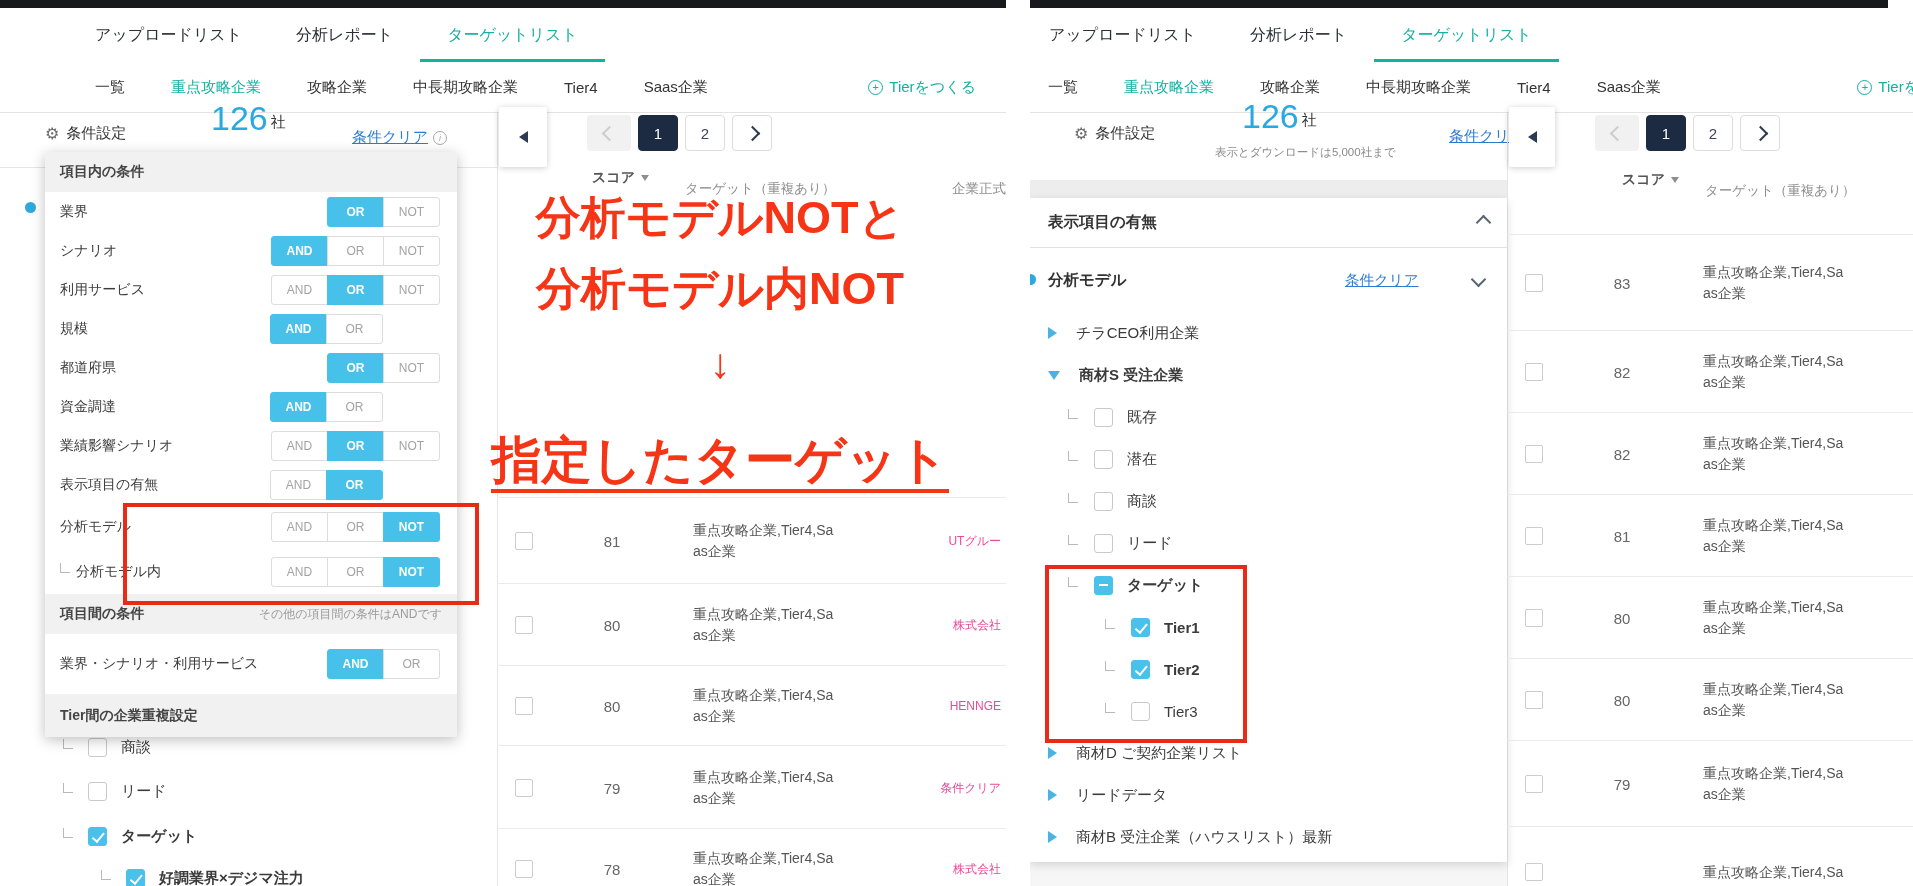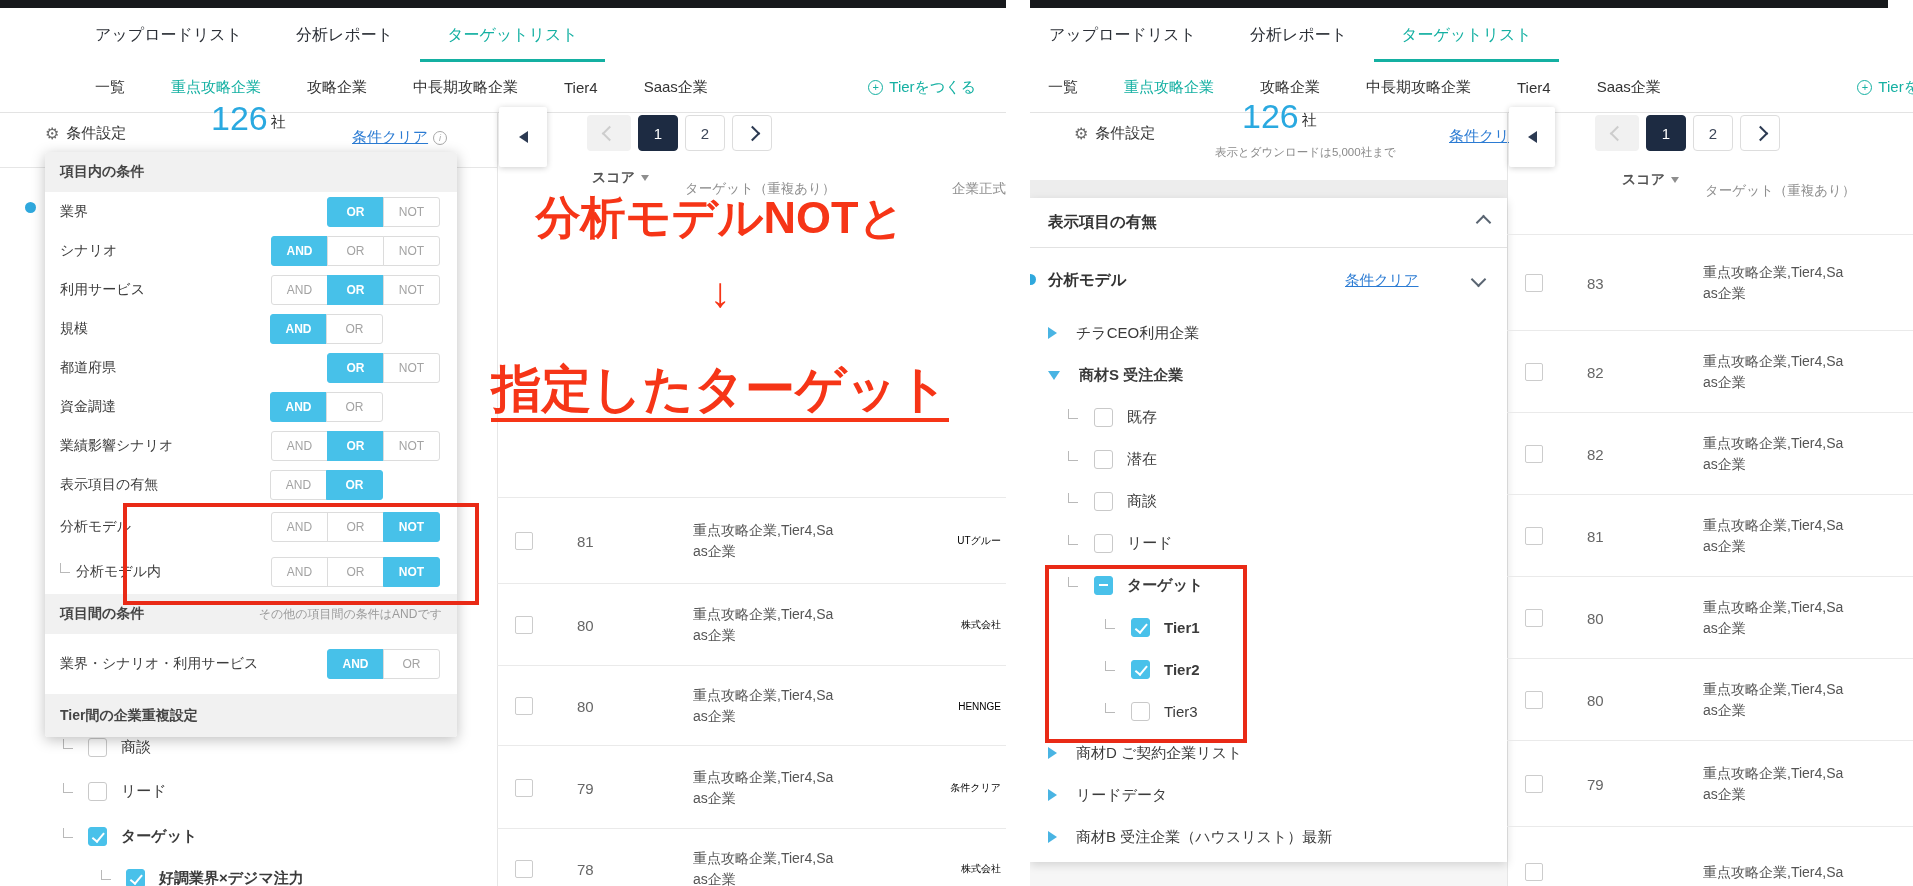--- a/index.html
+++ b/index.html
@@ -70,23 +70,23 @@
   .pbtn.prev{width:44px;background:#f1f1f1;color:#cdcdcd;}
   .pbtn.num{background:#fff;border:1px solid #ddd;color:#3c4658;}
   .pbtn.num.active{background:#1d2b42;border-color:#1d2b42;color:#fff;}
   .pbtn.next{background:#fff;border:1px solid #ddd;color:#2c3a52;}
   
   .tarea{position:absolute;top:0;bottom:0;}
   .thead{position:absolute;font-size:13.5px;color:#8f8f8f;white-space:nowrap;display:flex;align-items:center;}
   .thead.score{font-weight:bold;color:#555;font-size:14px;}
   .trow{position:absolute;left:0;right:0;border-top:1px solid #eaeaea;}
   .rcb{position:absolute;left:18px;top:50%;transform:translateY(-50%);width:18px;height:18px;border:1.5px solid #ccc;border-radius:2px;background:#fff;box-sizing:border-box;cursor:pointer;}
-  .score{position:absolute;left:80px;width:70px;text-align:left;top:50%;transform:translateY(-50%);font-size:15px;color:#666;}
+  .score{position:absolute;left:80px;width:70px;text-align:center;top:50%;transform:translateY(-50%);font-size:15px;color:#666;}
   .tgt{position:absolute;left:196px;top:50%;transform:translateY(-50%);font-size:14px;color:#555;line-height:21px;white-space:nowrap;}
-  .comp{position:absolute;right:5px;top:50%;transform:translateY(-50%);font-size:10px;color:#000000;white-space:nowrap;cursor:pointer;}
+  .comp{position:absolute;right:5px;top:50%;transform:translateY(-50%);font-size:12px;color:#ec4899;white-space:nowrap;cursor:pointer;}
   
   .anno{position:absolute;left:420px;top:195px;width:600px;text-align:center;z-index:9;color:#f63517;font-weight:bold;pointer-events:none;}
   .anno div{white-space:nowrap;}
   .an1{font-size:45px;line-height:1;}
   .an2{font-size:45px;line-height:1;margin-top:26px;}
   .anarrow{font-size:42px;line-height:1;margin-top:32px;font-weight:normal;}
   .an3{margin-top:50px;}
   .an3 span{display:inline-block;font-size:50px;line-height:1;border-bottom:4px solid #f63517;padding-bottom:4px;}
   
   .card{position:absolute;background:#fff;box-shadow:0 3px 9px rgba(0,0,0,.14);}
@@ -362,20 +362,21 @@
       <span class="lbl bold">ターゲット</span>
     </div>
     <div class="utem deep" style="top:858px">
       <span class="corner"></span>
       <span class="cb checked"></span>
       <span class="lbl bold">好調業界×デジマ注力</span>
     </div>
 
     <div class="anno">
       <div class="an1">分析モデルNOTと</div>
+      <div class="an2">分析モデル内NOT</div>
       <div class="anarrow">↓</div>
       <div class="an3"><span>指定したターゲット</span></div>
     </div>
   </div>
 
   <div class="shot" id="shotR">
     <div class="topbar" style="width:858px"></div>
 
     <div class="tabs">
       <div class="tab" style="margin-left:-8px">

